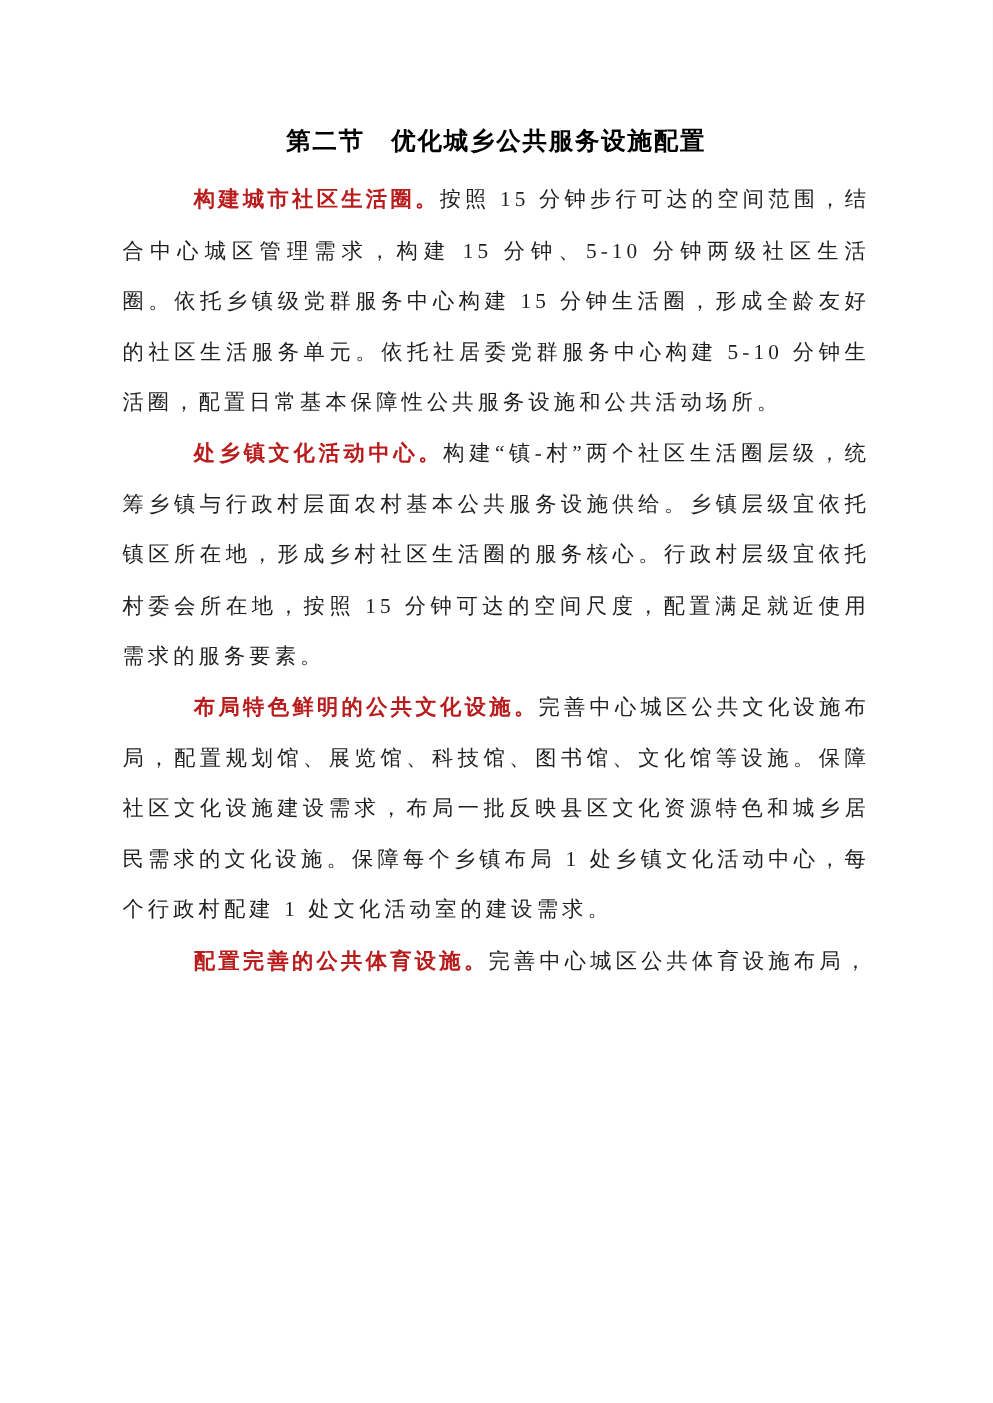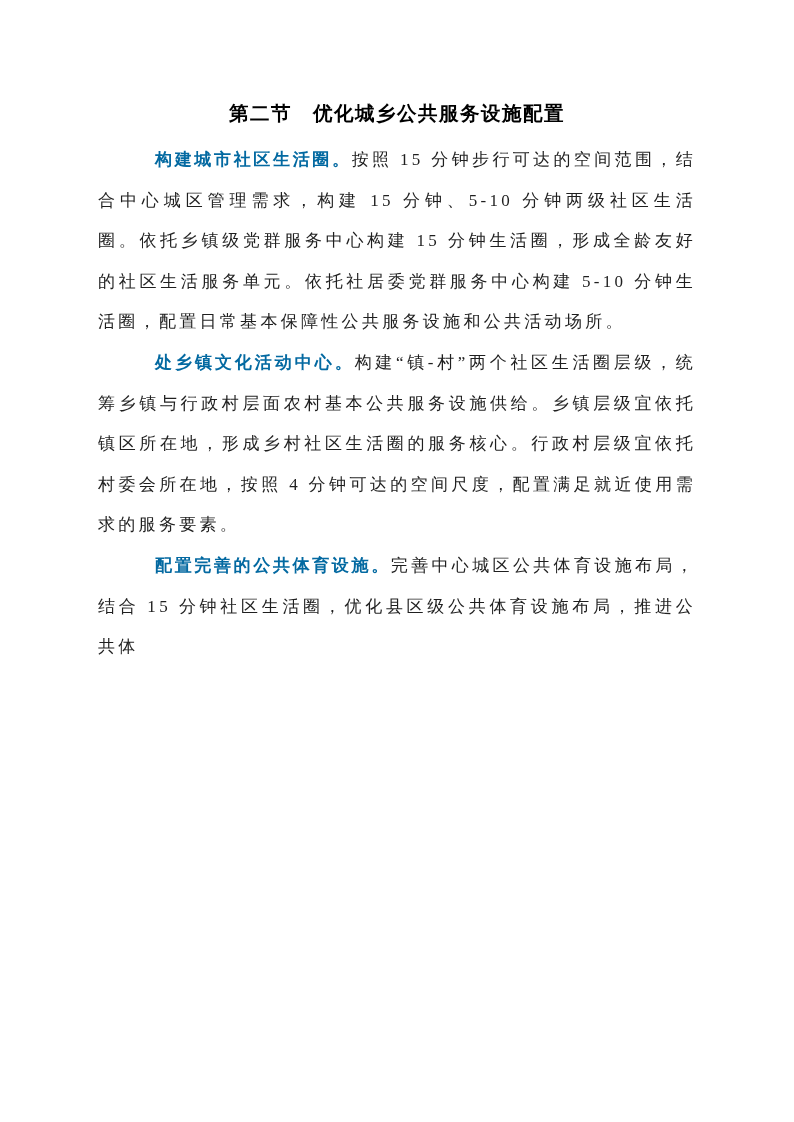--- a/index.html
+++ b/index.html
@@ -39,21 +39,21 @@
     font-size: 17px;
     line-height: 40.6px;
     letter-spacing: 3.3px;
     text-align: justify;
     text-justify: inter-character;
     text-indent: 57px;
     color: #1f1f1f;
   }
   .lead {
     font-weight: bold;
-    color: #0369a1;
+    color: #b91c1c;
     font-family: "Liberation Sans", "DejaVu Sans", sans-serif;
     letter-spacing: 2.6px;
   }
   .page-number {
     position: absolute;
     top: 1022px;
     left: 0;
     width: 100%;
     text-align: center;
     font-size: 13px;
@@ -64,21 +64,22 @@
 </style>
 </head>
 <body>
 
 <div class="page">
   <div class="content">
     <h1 class="title">第二节　优化城乡公共服务设施配置</h1>
 
     <p class="para"><span class="lead">构建城市社区生活圈。</span><span>按照 15 分钟步行可达的空间范围，结合中心城区管理需求，构建 15 分钟、5-10 分钟两级社区生活圈。依托乡镇级党群服务中心构建 15 分钟生活圈，形成全龄友好的社区生活服务单元。依托社居委党群服务中心构建 5-10 分钟生活圈，配置日常基本保障性公共服务设施和公共活动场所。</span></p>
 
-    <p class="para"><span class="lead">处乡镇文化活动中心。</span><span>构建“镇-村”两个社区生活圈层级，统筹乡镇与行政村层面农村基本公共服务设施供给。乡镇层级宜依托镇区所在地，形成乡村社区生活圈的服务核心。行政村层级宜依托村委会所在地，按照 4 分钟可达的空间尺度，配置满足就近使用需求的服务要素。</span></p>
+    <p class="para"><span class="lead">处乡镇文化活动中心。</span><span>构建“镇-村”两个社区生活圈层级，统筹乡镇与行政村层面农村基本公共服务设施供给。乡镇层级宜依托镇区所在地，形成乡村社区生活圈的服务核心。行政村层级宜依托村委会所在地，按照 15 分钟可达的空间尺度，配置满足就近使用需求的服务要素。</span></p>
 
 
+    <p class="para"><span class="lead">布局特色鲜明的公共文化设施。</span><span>完善中心城区公共文化设施布局，配置规划馆、展览馆、科技馆、图书馆、文化馆等设施。保障社区文化设施建设需求，布局一批反映县区文化资源特色和城乡居民需求的文化设施。保障每个乡镇布局 1 处乡镇文化活动中心，每个行政村配建 1 处文化活动室的建设需求。</span></p>
 
     <p class="para"><span class="lead">配置完善的公共体育设施。</span><span>完善中心城区公共体育设施布局，结合 15 分钟社区生活圈，优化县区级公共体育设施布局，推进公共体</span></p>
   </div>
 
   <div class="page-number">18</div>
 </div>
 
 </body></html>

